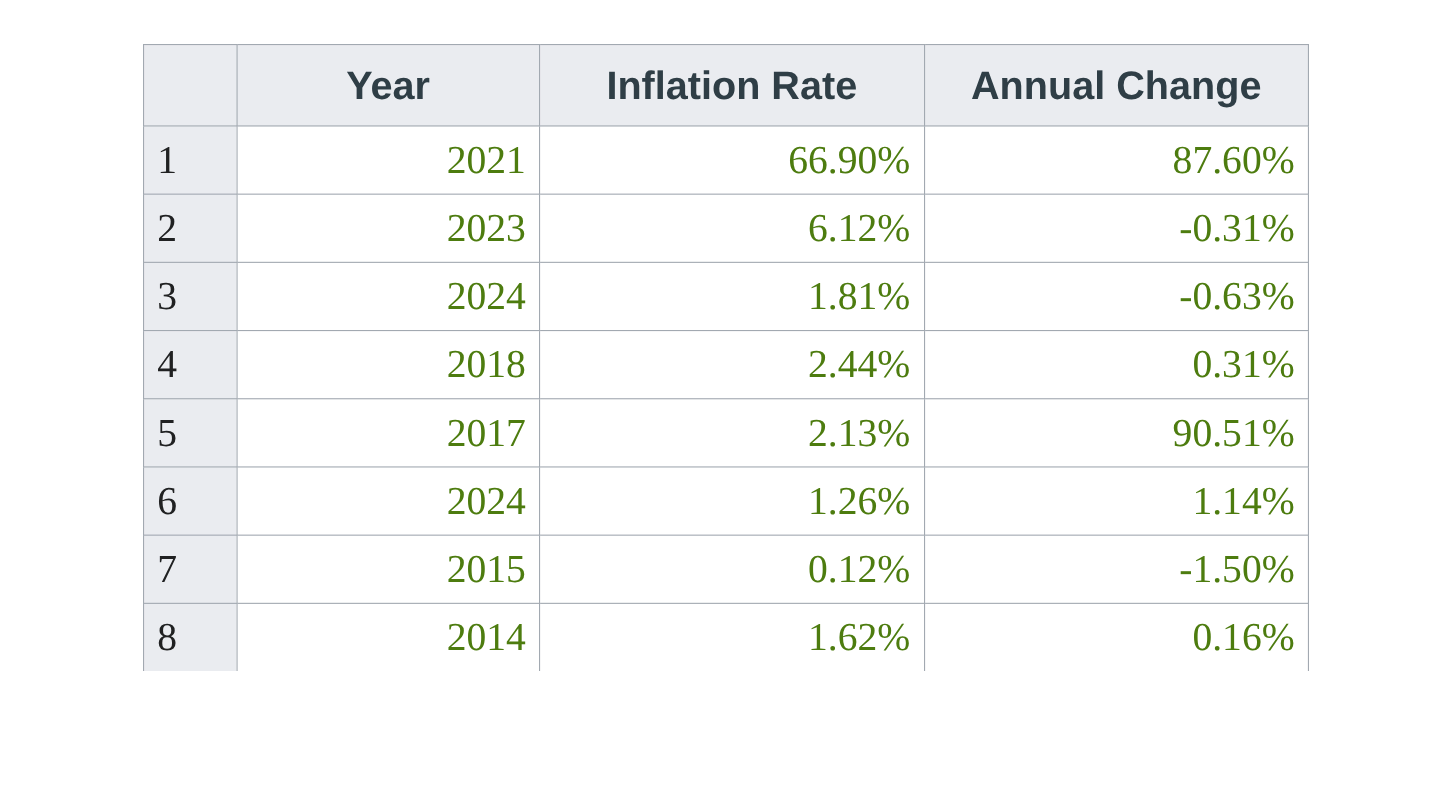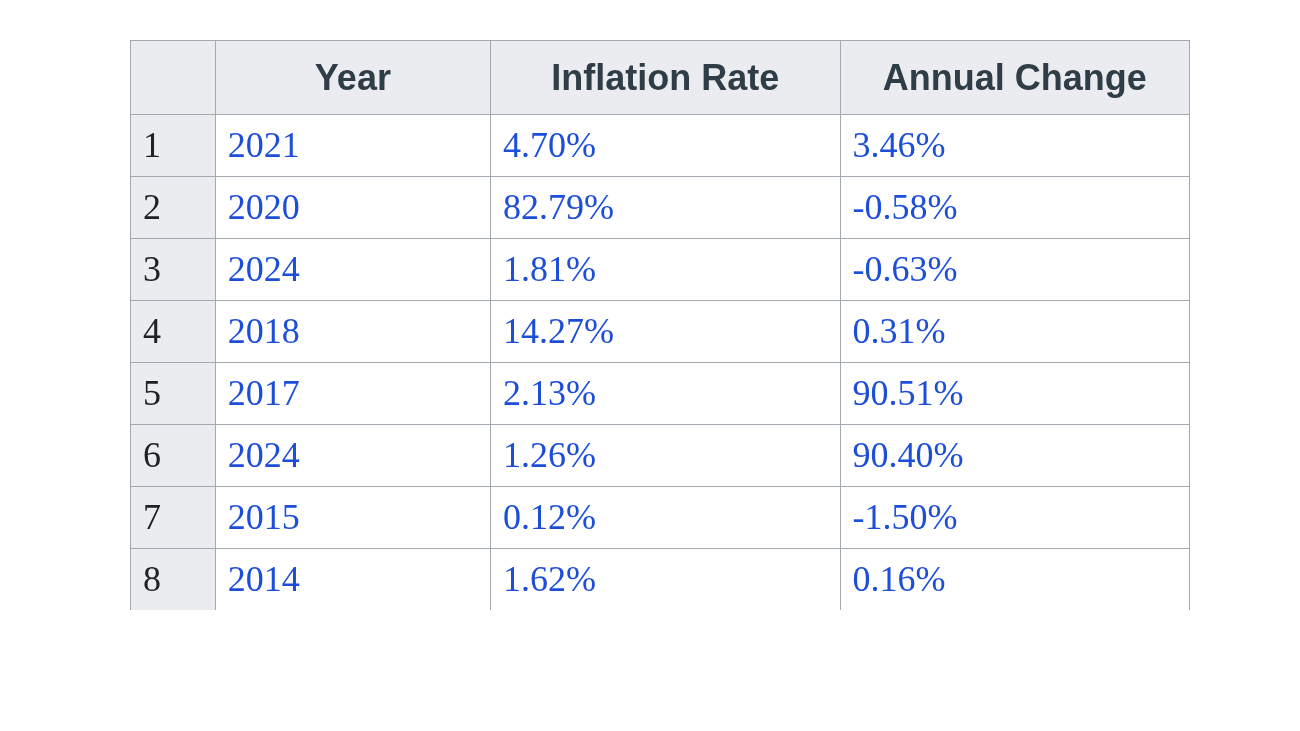--- a/index.html
+++ b/index.html
@@ -49,22 +49,22 @@
     tbody th.rownum {
       background: #eaecf0;
       font-family: Georgia, 'Times New Roman', Times, serif;
       font-weight: 400;
       color: #202122;
       text-align: left;
       padding: 8px 12px;
     }
     tbody td {
       background: #ffffff;
-      color: #1d4ed8;
-      text-align: left;
+      color: #4d7c0f;
+      text-align: right;
       padding: 8px 12px;
     }
     
     .clip {
       height: 731px;
       overflow: hidden;
       border-radius: 18px;
     }
     tr.cut td, tr.cut th {
       border-bottom: none;
@@ -87,52 +87,52 @@
           <th class="corner"></th>
           <th>Year</th>
           <th>Inflation Rate</th>
           <th>Annual Change</th>
         </tr>
       </thead>
       <tbody>
         <tr>
           <th class="rownum">1</th>
           <td>2021</td>
-          <td>4.70%</td>
-          <td>3.46%</td>
+          <td>66.90%</td>
+          <td>87.60%</td>
         </tr>
         <tr>
           <th class="rownum">2</th>
-          <td>2020</td>
-          <td>82.79%</td>
-          <td>-0.58%</td>
+          <td>2023</td>
+          <td>6.12%</td>
+          <td>-0.31%</td>
         </tr>
         <tr>
           <th class="rownum">3</th>
           <td>2024</td>
           <td>1.81%</td>
           <td>-0.63%</td>
         </tr>
         <tr>
           <th class="rownum">4</th>
           <td>2018</td>
-          <td>14.27%</td>
+          <td>2.44%</td>
           <td>0.31%</td>
         </tr>
         <tr>
           <th class="rownum">5</th>
           <td>2017</td>
           <td>2.13%</td>
           <td>90.51%</td>
         </tr>
         <tr>
           <th class="rownum">6</th>
           <td>2024</td>
           <td>1.26%</td>
-          <td>90.40%</td>
+          <td>1.14%</td>
         </tr>
         <tr>
           <th class="rownum">7</th>
           <td>2015</td>
           <td>0.12%</td>
           <td>-1.50%</td>
         </tr>
         <tr class="cut">
           <th class="rownum">8</th>
           <td>2014</td>

